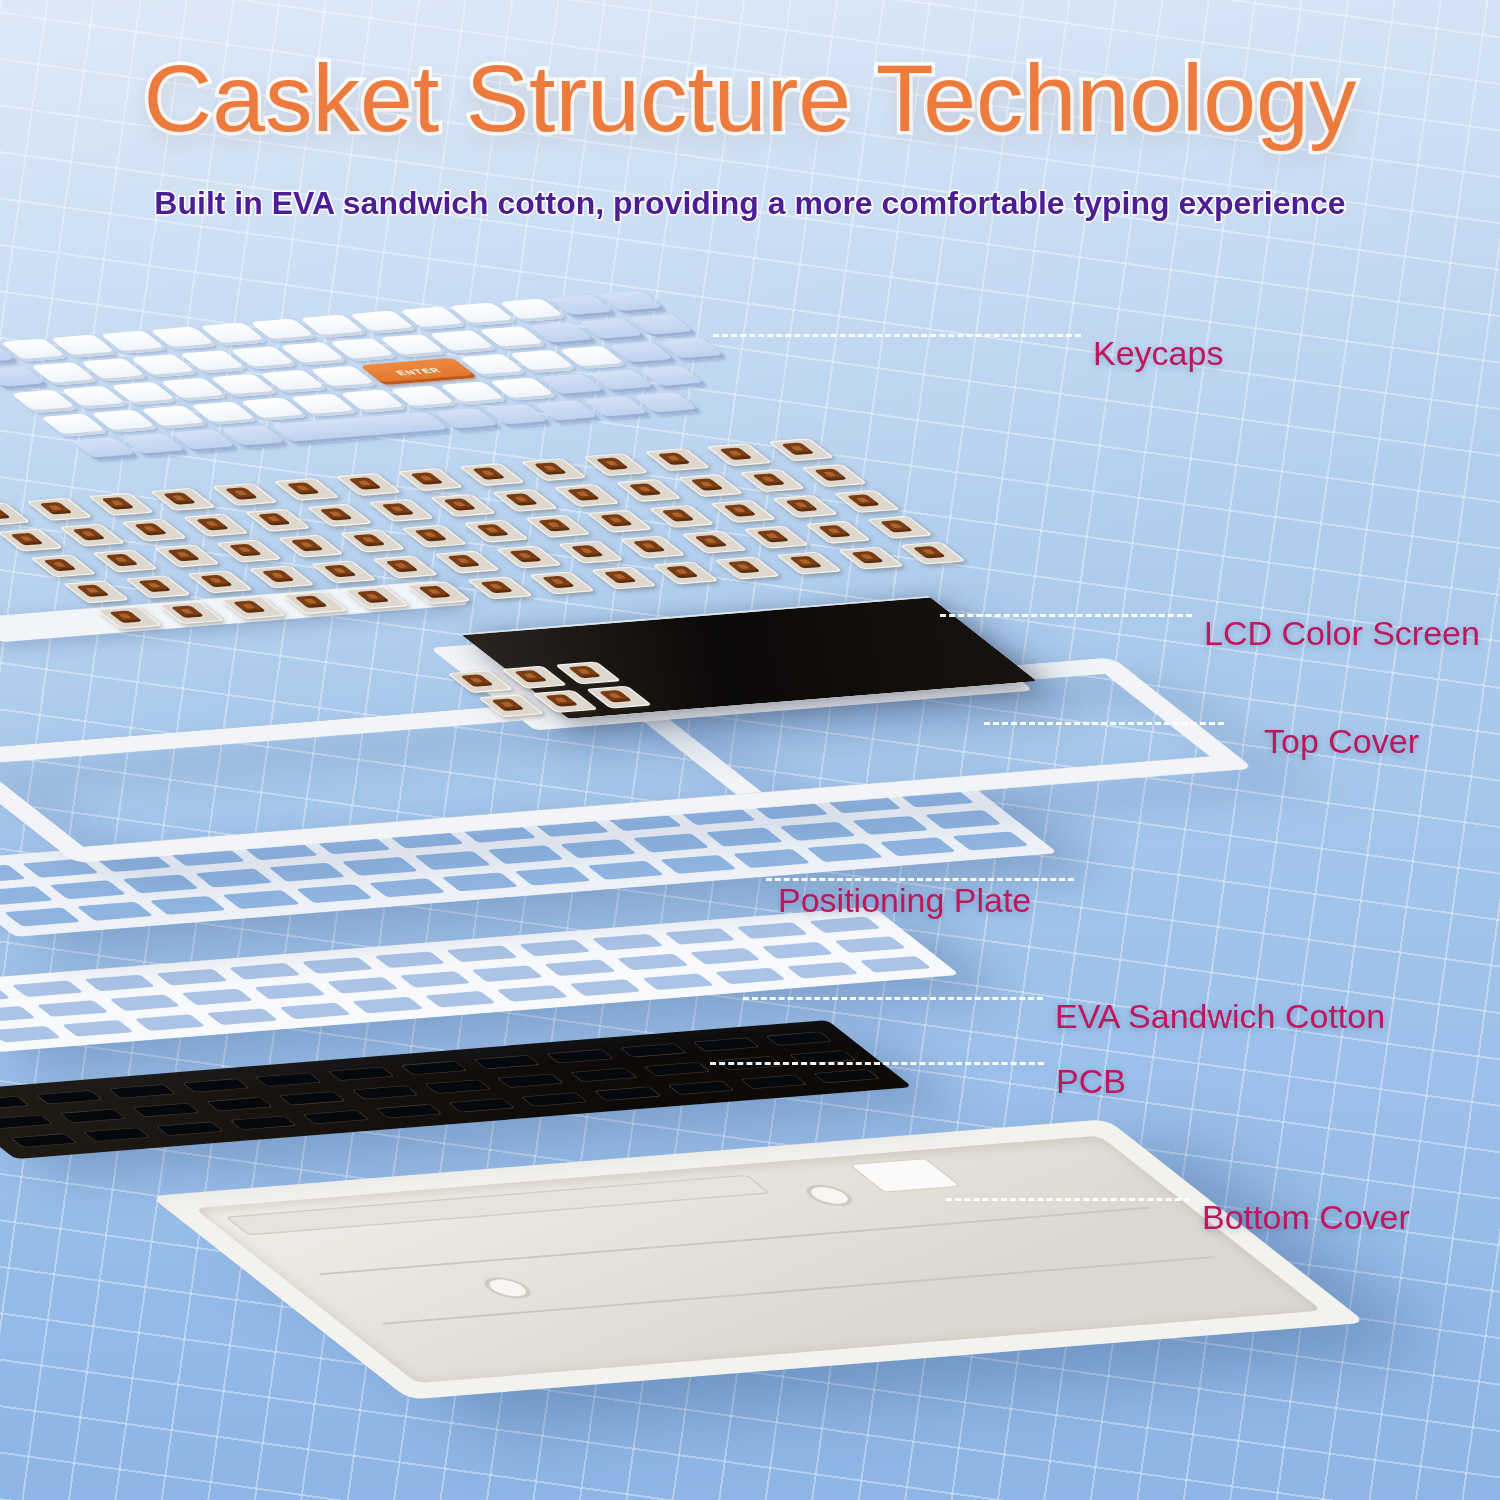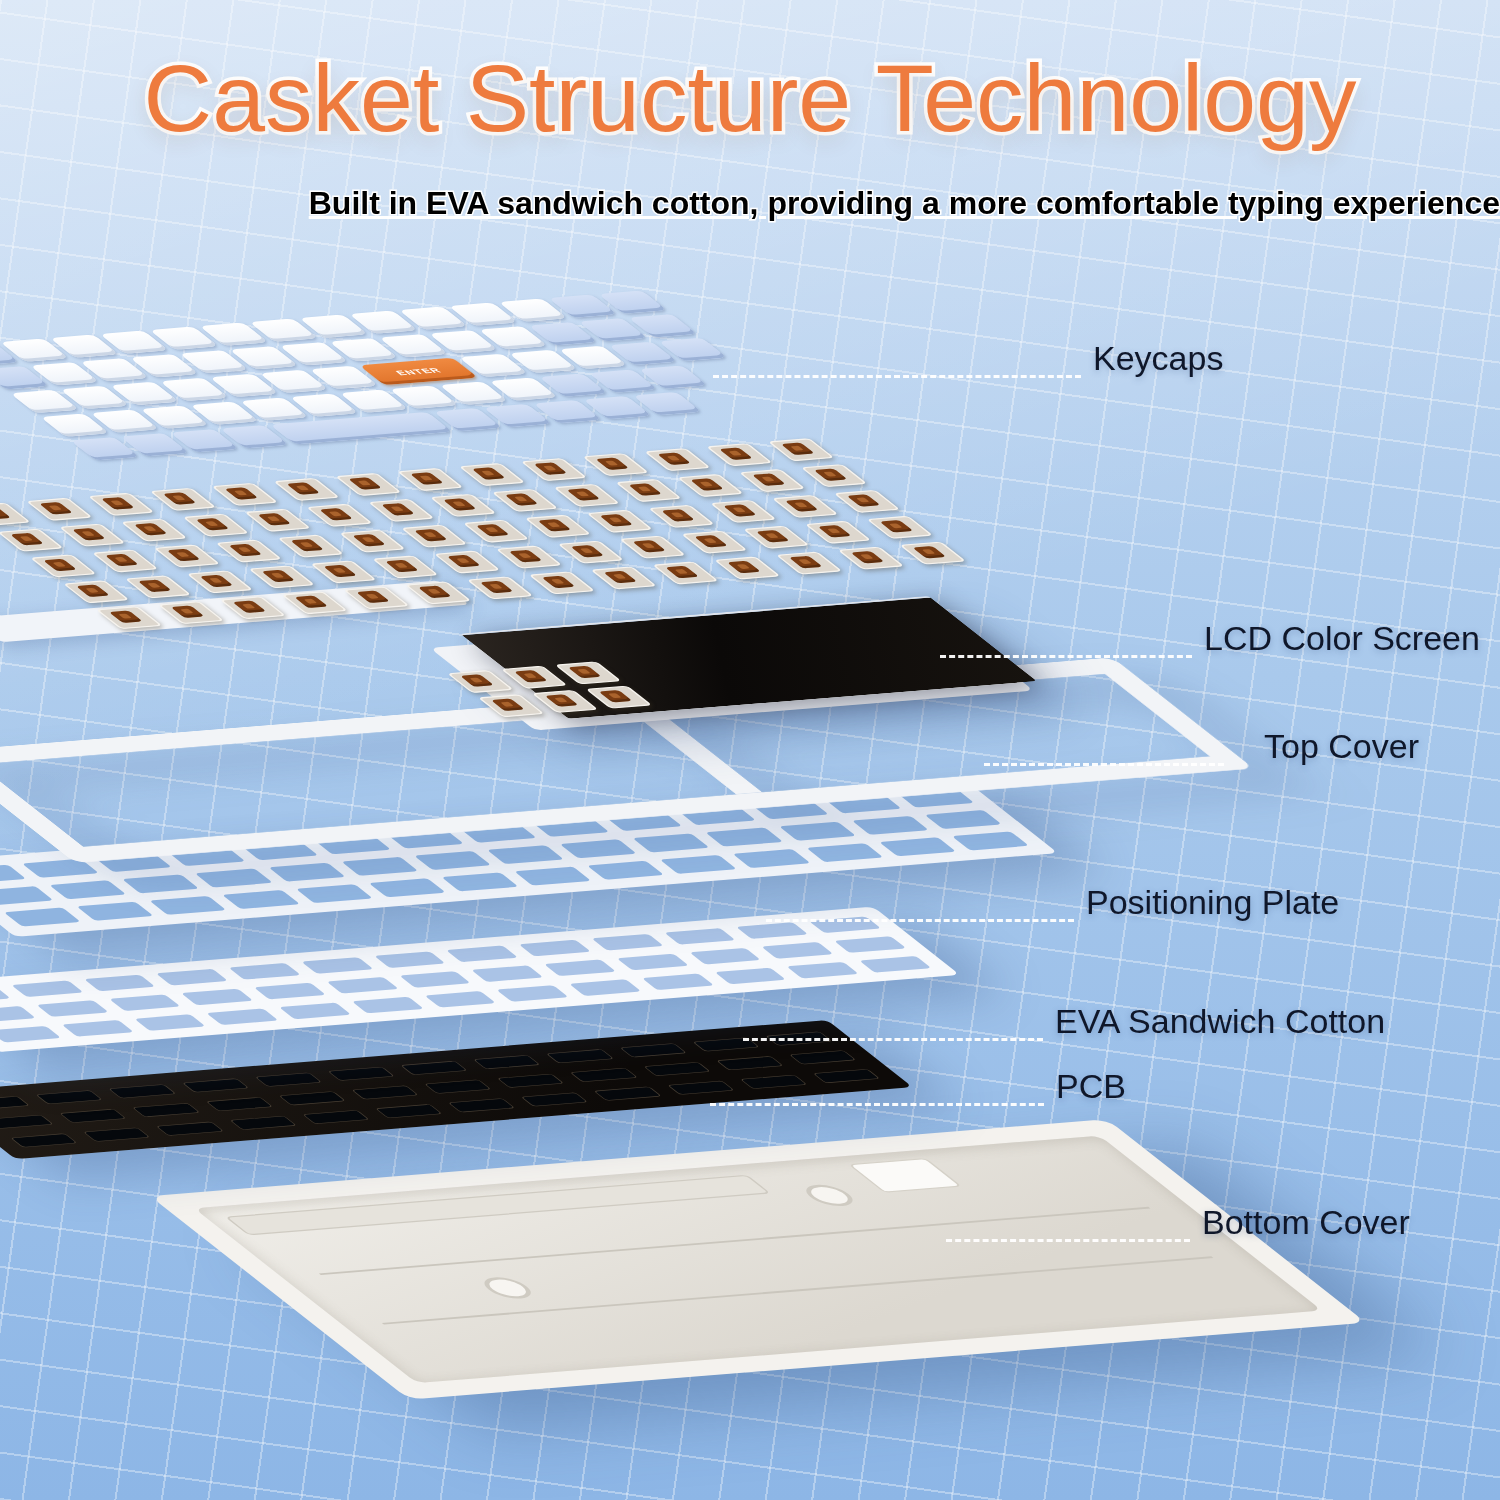--- a/index.html
+++ b/index.html
@@ -17,28 +17,28 @@
 
   
   .title{
     position:absolute;top:44px;left:0;width:100%;text-align:center;
     font-size:95px;font-weight:400;color:#ee7b3e;letter-spacing:0px;
     -webkit-text-stroke:7px #ffffff;paint-order:stroke fill;
     text-shadow:0 8px 20px rgba(120,80,40,.18);
     z-index:60;white-space:nowrap;
   }
   .subtitle{
-    position:absolute;top:185px;left:0;width:100%;text-align:right;
-    font-size:32px;font-weight:700;color:#000000;
+    position:absolute;top:185px;left:0;width:100%;text-align:center;
+    font-size:32px;font-weight:700;color:#4c1d95;
     -webkit-text-stroke:3px #ffffff;paint-order:stroke fill;
-    z-index:60;white-space:nowrap;text-decoration:underline;
+    z-index:60;white-space:nowrap;
   }
 
   
-  .callout{position:absolute;display:flex;align-items:flex-end;height:44px;z-index:55;color:#0f172a;}
+  .callout{position:absolute;display:flex;align-items:flex-start;height:44px;z-index:55;color:#be185d;}
   .callout .line{border-top:3px dashed rgba(255,255,255,.95);height:0;}
   .callout .lbl{font-size:34px;margin-left:12px;white-space:nowrap;text-shadow:0 2px 6px rgba(60,90,140,.35);}
 
   
   .layer{position:absolute;transform-origin:0 0;transform:matrix(0.997,-0.08,0.70,0.55,0,0);}
 
   
   .key-row{display:flex;gap:6px;margin-bottom:7px;}
   .key{width:44px;height:36px;border-radius:7px;background:linear-gradient(180deg,#ffffff,#edf2f9);
        box-shadow:0 3px 3px rgba(90,110,150,.35), inset 0 -5px 0 rgba(150,170,200,.40);}
@@ -438,21 +438,21 @@
     <span class="lbl">Keycaps</span>
   </div>
   <div class="callout" style="left:940px;top:614px;">
     <span class="line" style="width:252px;"></span>
     <span class="lbl">LCD Color Screen</span>
   </div>
   <div class="callout" style="left:984px;top:722px;gap:28px;">
     <span class="line" style="width:240px;"></span>
     <span class="lbl">Top Cover</span>
   </div>
-  <div class="callout" style="left:766px;top:878px;">
+  <div class="callout" style="left:766px;top:878px;flex-direction:column;">
     <span class="line" style="width:308px;"></span>
     <span class="lbl">Positioning Plate</span>
   </div>
   <div class="callout" style="left:743px;top:972px;margin-top:25px;">
     <span class="line" style="width:300px;"></span>
     <span class="lbl">EVA Sandwich Cotton</span>
   </div>
   <div class="callout" style="left:710px;top:1062px;">
     <span class="line" style="width:334px;"></span>
     <span class="lbl">PCB</span>

